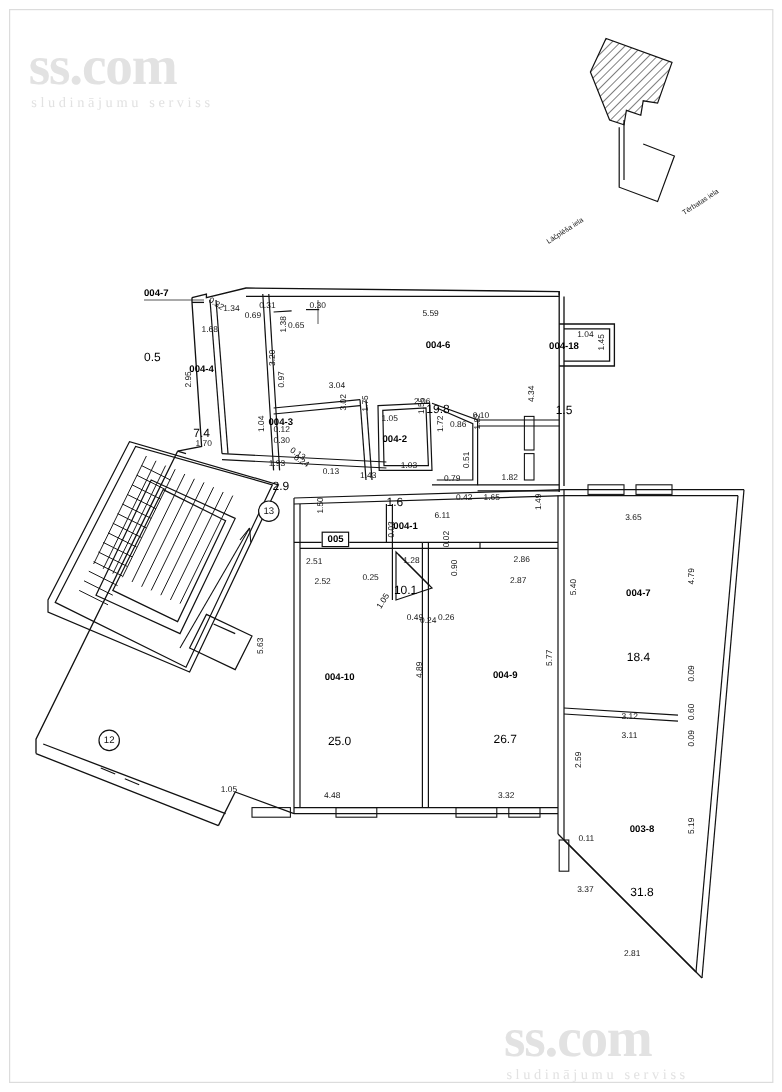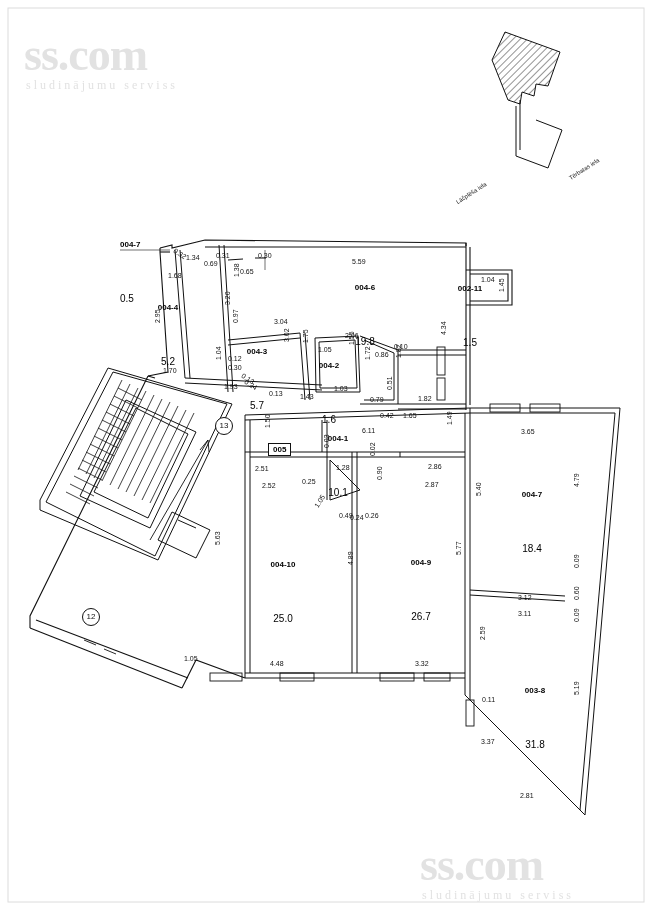--- a/index.html
+++ b/index.html
@@ -281,36 +281,36 @@
   <div class="circ" style="left:82px; top:608px;">12</div>
 
   <div class="boxlbl" style="left:268px; top:443px;">005</div>
 
   <div class="room" style="left:120px; top:240px; text-align:left;">
     <b>004-7</b>
     <span>0.5</span>
   </div>
   <div class="room" style="left:168px; top:303px; width:40px; margin-left:-20px;">
     <b>004-4</b>
-    <span>5.2</span>
-  </div>
-  <div class="room" style="left:257px; top:347px; width:40px; margin-left:-20px;">
+    <span>7.4</span>
+  </div>
+  <div class="room" style="left:234px; top:347px; width:40px; margin-left:-20px;">
     <b>004-3</b>
-    <span>5.7</span>
+    <span>2.9</span>
   </div>
   <div class="room" style="left:329px; top:361px; width:40px; margin-left:-20px;">
     <b>004-2</b>
     <span>1.6</span>
   </div>
   <div class="room" style="left:365px; top:283px; width:44px; margin-left:-22px;">
     <b>004-6</b>
     <span>19.8</span>
   </div>
   <div class="room" style="left:470px; top:284px; width:48px; margin-left:-24px;">
-    <b>002-11</b>
+    <b>004-18</b>
     <span>1.5</span>
   </div>
   <div class="room" style="left:338px; top:434px; width:44px; margin-left:-22px;">
     <b>004-1</b>
     <span>10.1</span>
   </div>
   <div class="room" style="left:532px; top:490px; width:44px; margin-left:-22px;">
     <b>004-7</b>
     <span>18.4</span>
   </div>

